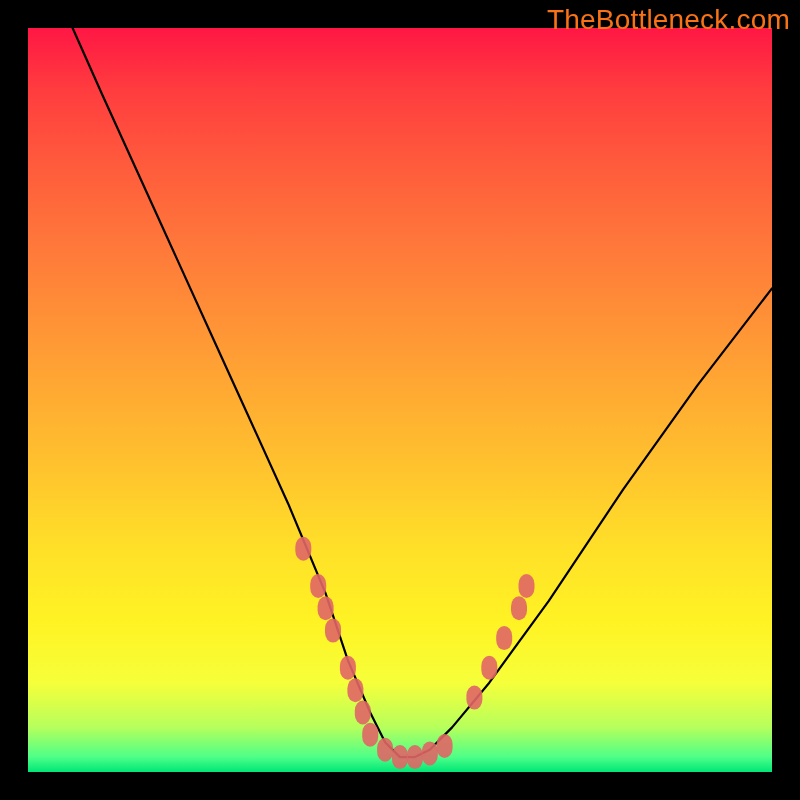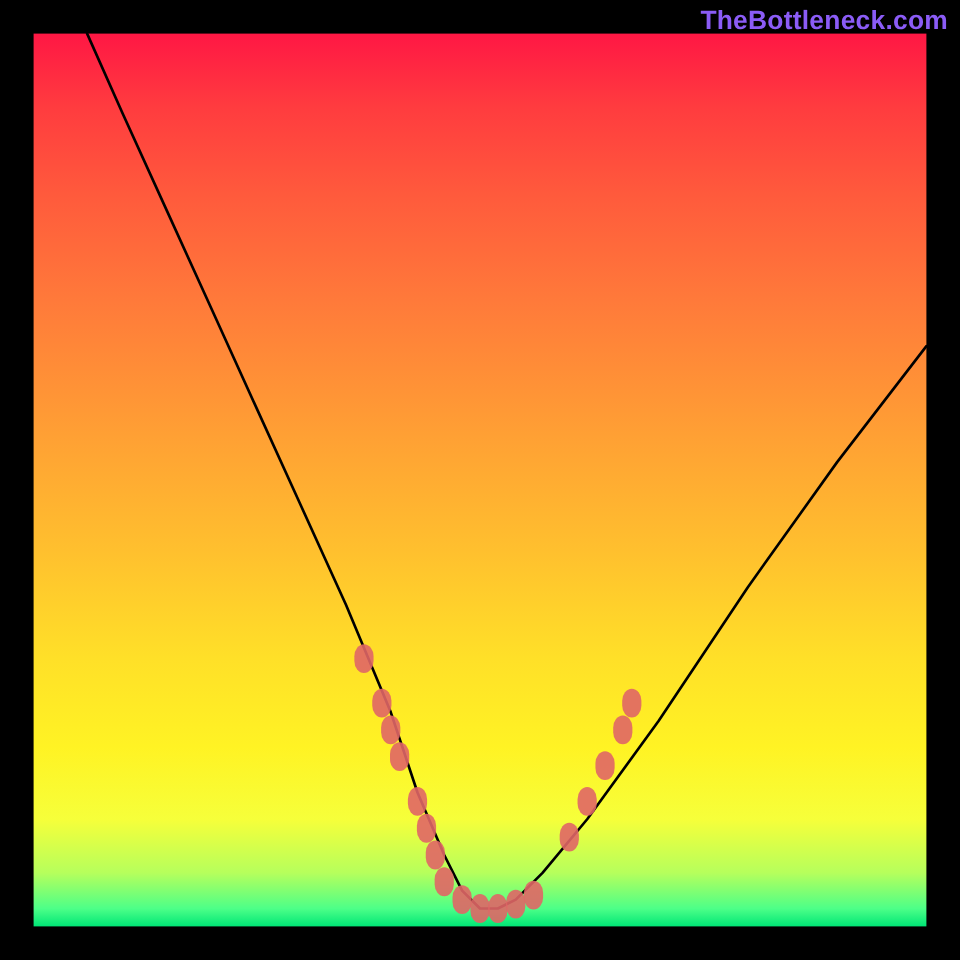--- a/index.html
+++ b/index.html
@@ -28,23 +28,23 @@
       #fff324 80%,
       #f6ff3a 88%,
       #b6ff5c 94%,
       #4dff88 98%,
       #00e676 100%);
   }
   .watermark {
     position: absolute;
     top: 4px;
     right: 10px;
-    color: #8b5cf6;
-    font-size: 22px;
-    font-weight: 700;
+    color: #f97316;
+    font-size: 28px;
+    font-weight: 400;
     letter-spacing: 0.2px;
     user-select: none;
   }
   svg.plot {
     position: absolute;
     left: 0;
     top: 0;
   }
 </style>
 </head>

